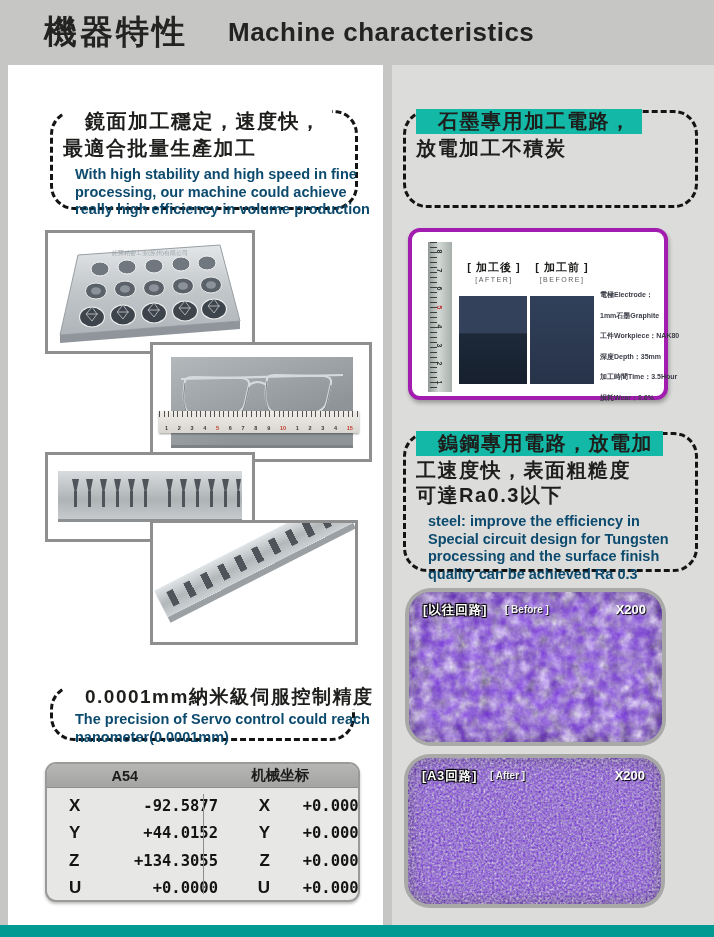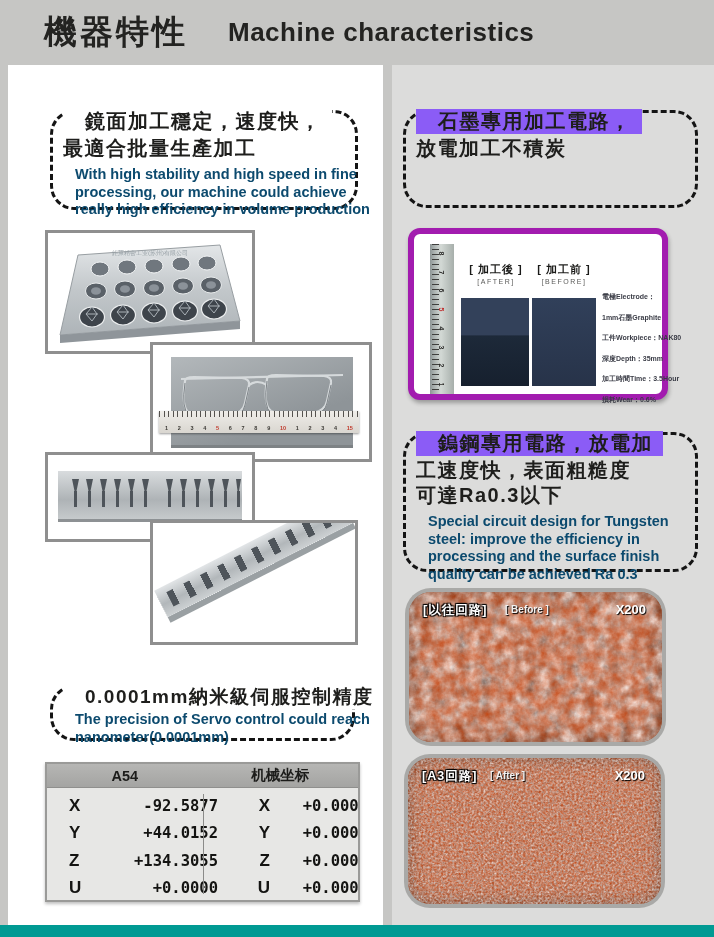--- a/index.html
+++ b/index.html
@@ -14,21 +14,21 @@
   
   .col-left{position:absolute;left:8px;top:65px;width:375px;height:860px;background:#ffffff;}
   .col-right{position:absolute;left:392px;top:65px;width:322px;height:860px;background:#dcdcdb;}
   .teal-bar{position:absolute;left:0;top:925px;width:714px;height:12px;background:#009a93;}
 
   
   .dbox{position:absolute;border:3px dashed #141414;border-radius:24px;box-sizing:border-box;}
   .zh{font-weight:bold;color:#1e1e1c;font-size:20px;letter-spacing:1.5px;white-space:nowrap;line-height:25px;padding-left:10px;}
   .zh.first{position:relative;top:-16px;margin-bottom:-14px;display:table;padding:0 10px 0 22px;margin-left:10px;margin-top:12px;}
   .on-white .zh.first{background:#ffffff;}
-  .on-gray .zh.first{background:#8b5cf6;}
+  .on-gray .zh.first{background:#14b8a6;}
   .en{font-weight:bold;color:#0c4a6e;font-size:14.5px;line-height:17.5px;white-space:nowrap;padding-left:22px;}
   .en-block{margin-top:5px;}
 
   
   .frame{position:absolute;background:#ffffff;border:3px solid #8f8f8f;box-sizing:border-box;overflow:hidden;}
 
   
   .gblock{position:absolute;left:18px;top:12px;width:182px;height:88px;background:linear-gradient(160deg,#b3b8bb,#8e9498 70%);box-shadow:0 3px 0 #7d8285;}
   .hruler{position:absolute;left:6px;top:66px;width:200px;height:22px;background:linear-gradient(180deg,#efede9,#d9d6d0);box-shadow:0 1px 2px rgba(0,0,0,.4);display:flex;justify-content:space-between;align-items:flex-end;padding:0 6px 2px 6px;box-sizing:border-box;}
   .hruler::before{content:'';position:absolute;left:0;top:0;width:100%;height:6px;background:repeating-linear-gradient(90deg,#55524e 0 1px,transparent 1px 4.6px);}
@@ -36,46 +36,46 @@
   .hruler .tok:nth-child(5n){color:#c0392b;}
 
   
   .pstrip{position:absolute;left:10px;top:16px;width:184px;height:48px;background:linear-gradient(180deg,#d9dcde,#aeb3b6 60%,#c6cacc);box-shadow:0 3px 0 #8d9194;}
 
   
   .dbar{position:absolute;left:8px;top:66px;width:208px;height:30px;transform:rotate(-27deg);transform-origin:left center;background:linear-gradient(180deg,#e2e5e7,#b2b7ba 55%,#cdd1d3);box-shadow:0 6px 0 #9aa0a3;}
   .dbar-slots{position:absolute;left:10px;top:7px;width:188px;height:16px;background:repeating-linear-gradient(90deg,#4e545a 0 7px,transparent 7px 19px);}
 
   
-  .ctable{position:absolute;left:45px;top:762px;width:315px;height:140px;background:#e7e7e5;border:2px solid #9a9a98;border-radius:0;box-sizing:border-box;overflow:hidden;box-shadow:0 2px 3px rgba(0,0,0,.25);}
+  .ctable{position:absolute;left:45px;top:762px;width:315px;height:140px;background:#e7e7e5;border:2px solid #9a9a98;border-radius:11px;box-sizing:border-box;overflow:hidden;box-shadow:0 2px 3px rgba(0,0,0,.25);}
   .thead{display:grid;grid-template-columns:1fr 1fr;background:linear-gradient(#b6b6b4,#a4a4a2);height:23px;align-items:center;border-bottom:1px solid #8f8f8d;}
   .thead span{text-align:center;font-weight:bold;font-size:14.5px;color:#1c1c1a;}
   .tbody{position:relative;padding-top:4px;}
   .tbody::after{content:'';position:absolute;left:50%;top:6px;bottom:8px;width:1.5px;background:#8b8b89;}
   .trow{display:grid;grid-template-columns:34px 115px 52px 98px;align-items:center;height:27.5px;padding-left:22px;}
   .tl{font-weight:bold;font-size:17px;color:#141412;}
   .tv{font-family:"DejaVu Sans Mono","Liberation Mono",monospace;font-weight:bold;font-size:15.5px;color:#141412;text-align:right;}
 
   
-  .cmp{position:absolute;left:408px;top:228px;width:260px;height:172px;background:#ffffff;border:6px solid #a21caf;border-radius:12px;box-shadow:1px 3px 4px rgba(0,0,0,.3);box-sizing:border-box;}
+  .cmp{position:absolute;left:408px;top:228px;width:260px;height:172px;background:#ffffff;border:4px solid #a21caf;border-radius:12px;box-shadow:1px 3px 4px rgba(0,0,0,.3);box-sizing:border-box;}
   .vruler{position:absolute;left:16px;top:10px;width:24px;height:150px;background:linear-gradient(90deg,#8f9797,#d3d9d5 45%,#a7afab);display:flex;flex-direction:column;justify-content:space-around;align-items:center;}
   .vruler::before{content:'';position:absolute;left:2px;top:0;width:7px;height:100%;background:repeating-linear-gradient(180deg,#3e3e3c 0 1px,transparent 1px 5px);}
   .vruler .tok{font-size:7px;font-weight:bold;color:#2c2c2a;transform:rotate(90deg);}
   .vruler .tok:nth-child(4){color:#c03030;}
   .cmp-label{position:absolute;text-align:center;}
   .cmp-label .l-zh{font-size:11px;font-weight:bold;color:#1a1a18;letter-spacing:1px;white-space:nowrap;}
   .cmp-label .l-en{font-size:7px;color:#5a5a58;letter-spacing:1.5px;margin-top:1px;}
   .sq{position:absolute;top:64px;height:88px;}
   .sq-after{left:47px;width:68px;background:linear-gradient(180deg,#33415a 0%,#33415a 42%,#1d2939 43%,#16202e 100%);}
   .sq-before{left:118px;width:64px;background:linear-gradient(180deg,#31405a,#273349);}
   .specs{position:absolute;left:188px;top:58px;}
   .spec-line{font-size:7px;color:#3a3c46;white-space:nowrap;margin-bottom:10.5px;font-weight:bold;}
 
   
-  .texture{position:absolute;border-radius:22px;overflow:hidden;background:#c2410c;box-shadow:0 0 0 4px #a9a9a7, inset 0 0 18px rgba(0,0,0,.55);}
+  .texture{position:absolute;border-radius:22px;overflow:hidden;background:#6d28d9;box-shadow:0 0 0 4px #a9a9a7, inset 0 0 18px rgba(0,0,0,.55);}
   .texture svg.noise{position:absolute;left:0;top:0;width:100%;height:100%;}
   .tex-zh{position:absolute;left:14px;top:10px;font-size:12.5px;font-weight:bold;color:#ffffff;text-shadow:1px 1px 1px #000,-1px -1px 1px #000,1px -1px 1px #000,-1px 1px 1px #000;letter-spacing:1px;}
   .tex-en{position:absolute;left:96px;top:12px;font-size:10px;font-weight:bold;color:#f2f2f2;text-shadow:1px 1px 1px #000;}
   .tex-mag{position:absolute;right:16px;top:10px;font-size:13px;font-weight:bold;color:#ffffff;text-shadow:1px 1px 1px #000;}
 </style>
 </head>
 <body>
 
 <div class="page">
 
@@ -284,22 +284,22 @@
       <div class="spec-line">加工時間Time：3.5Hour</div>
       <div class="spec-line">損耗Wear：0.6%</div>
     </div>
   </div>
 
   <div class="dbox on-gray" style="left:403px;top:432px;width:295px;height:140px;">
     <div class="zh first">鎢鋼專用電路，放電加</div>
     <div class="zh">工速度快，表面粗糙度</div>
     <div class="zh">可達Ra0.3以下</div>
     <div class="en-block">
+      <div class="en">steel: improve the efficiency in</div>
       <div class="en">Special circuit design for Tungsten</div>
-      <div class="en">steel: improve the efficiency in</div>
       <div class="en">processing and the surface finish</div>
       <div class="en">quality can be achieved  Ra 0.3</div>
     </div>
   </div>
 
   <svg width="0" height="0" style="position:absolute;">
     <defs>
       <filter id="coarseNoise" x="0" y="0" width="100%" height="100%">
         <feTurbulence type="fractalNoise" baseFrequency="0.085" numOctaves="4" seed="7" result="n"></feTurbulence>
         <feColorMatrix in="n" type="saturate" values="0"></feColorMatrix>

